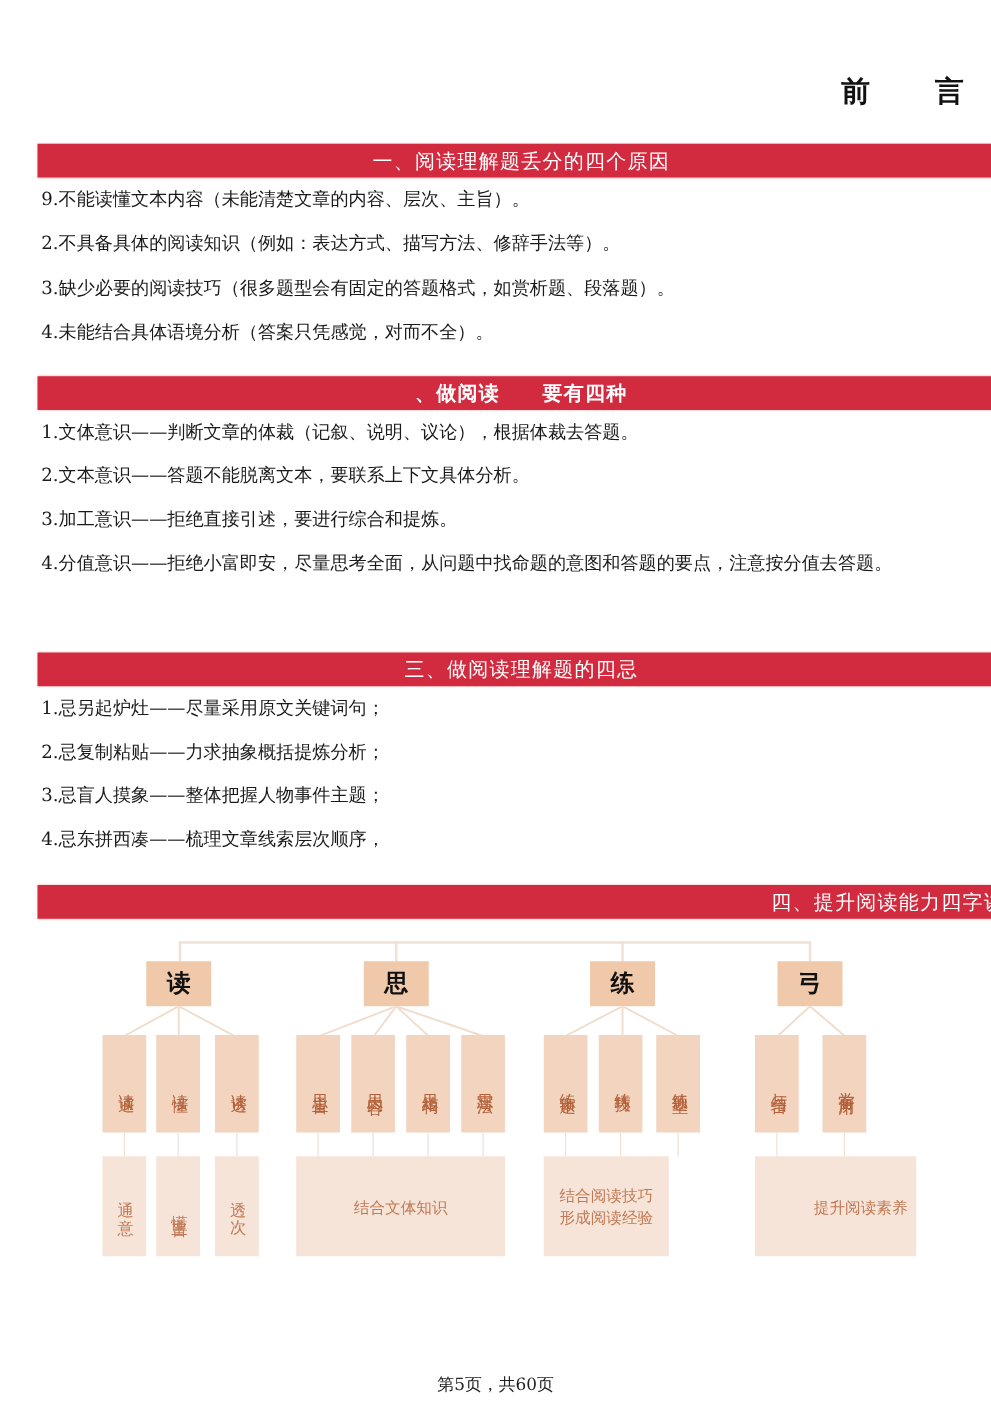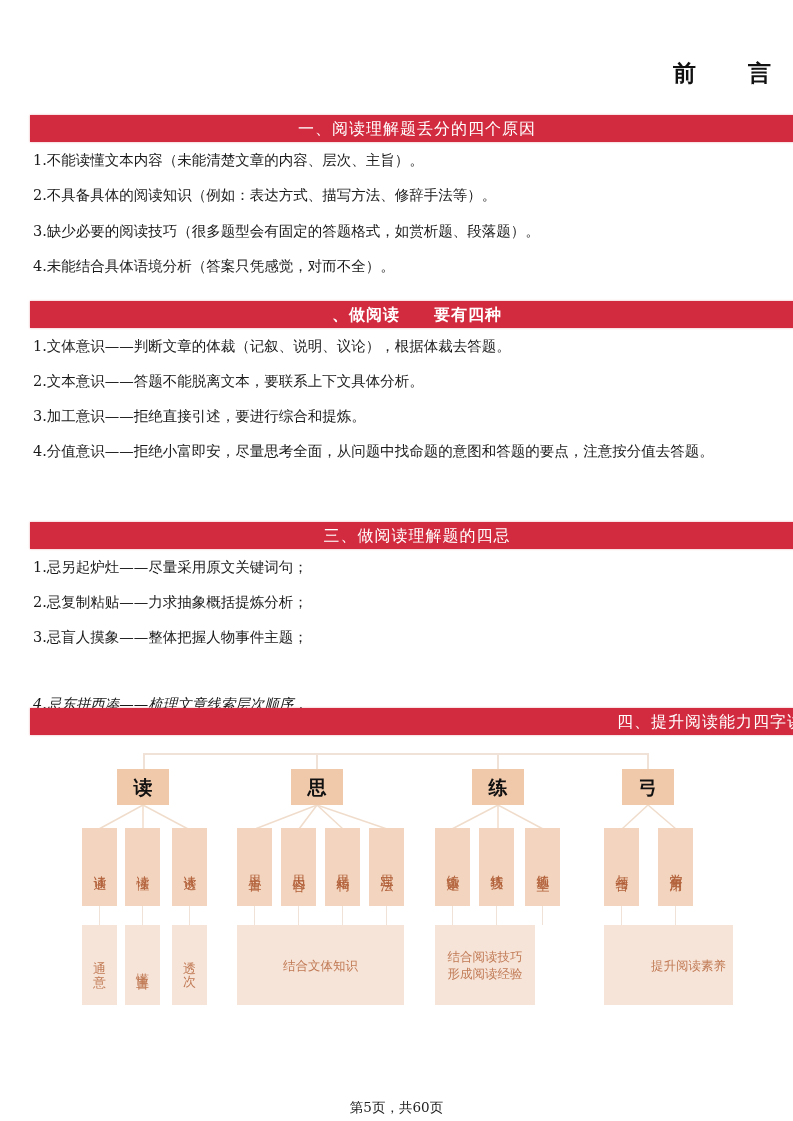--- a/index.html
+++ b/index.html
@@ -32,36 +32,36 @@
   .bottom.vert { writing-mode: vertical-rl; width: 35px; letter-spacing: 14px; font-size: 13px; }
   .footer { position: absolute; top: 1099px; left: 0; width: 793px; text-align: center;
             font-family: "DejaVu Serif", "Liberation Serif", serif; font-size: 13.5px; color: #222; }
 </style>
 </head>
 <body>
 
 <div class="title">前 言</div>
 
 <div class="bar" style="top:115px;">一、阅读理解题丢分的四个原因</div>
-<div class="item" style="top:150px;">1.不能读懂文本内容（未能清楚文章的内容、层次、主旨）。</div>
+<div class="item" style="top:150px;">9.不能读懂文本内容（未能清楚文章的内容、层次、主旨）。</div>
 <div class="item" style="top:185px;">2.不具备具体的阅读知识（例如：表达方式、描写方法、修辞手法等）。</div>
 <div class="item" style="top:221px;">3.缺少必要的阅读技巧（很多题型会有固定的答题格式，如赏析题、段落题）。</div>
 <div class="item" style="top:256px;">4.未能结合具体语境分析（答案只凭感觉，对而不全）。</div>
 
 <div class="bar" style="top:301px;font-weight:bold;">、做阅读　　要有四种</div>
 <div class="item" style="top:336px;">1.文体意识——判断文章的体裁（记叙、说明、议论），根据体裁去答题。</div>
 <div class="item" style="top:371px;">2.文本意识——答题不能脱离文本，要联系上下文具体分析。</div>
 <div class="item" style="top:406px;">3.加工意识——拒绝直接引述，要进行综合和提炼。</div>
 <div class="item wrap" style="top:434px;">4.分值意识——拒绝小富即安，尽量思考全面，从问题中找命题的意图和答题的要点，注意按分值去答题。</div>
 
 <div class="bar" style="top:522px;">三、做阅读理解题的四忌</div>
 <div class="item" style="top:557px;">1.忌另起炉灶——尽量采用原文关键词句；</div>
 <div class="item" style="top:592px;">2.忌复制粘贴——力求抽象概括提炼分析；</div>
 <div class="item" style="top:627px;">3.忌盲人摸象——整体把握人物事件主题；</div>
-<div class="item" style="top:694px;font-style:italic;">4.忌东拼西凑——梳理文章线索层次顺序，</div>
+<div class="item" style="top:662px;">4.忌东拼西凑——梳理文章线索层次顺序，</div>
 
 <div class="bar" style="top:708px;text-align:right;">四、提升阅读能力四字诀</div>
 
 <div class="diagram">
 
   <div class="line" style="left:68px; top:8px; width:505px; height:2px;"></div>
   <div class="line" style="left:68px; top:8px; width:2px; height:17px;"></div>
   <div class="line" style="left:241px; top:8px; width:2px; height:17px;"></div>
   <div class="line" style="left:422px; top:8px; width:2px; height:17px;"></div>
   <div class="line" style="left:572px; top:8px; width:2px; height:17px;"></div>

